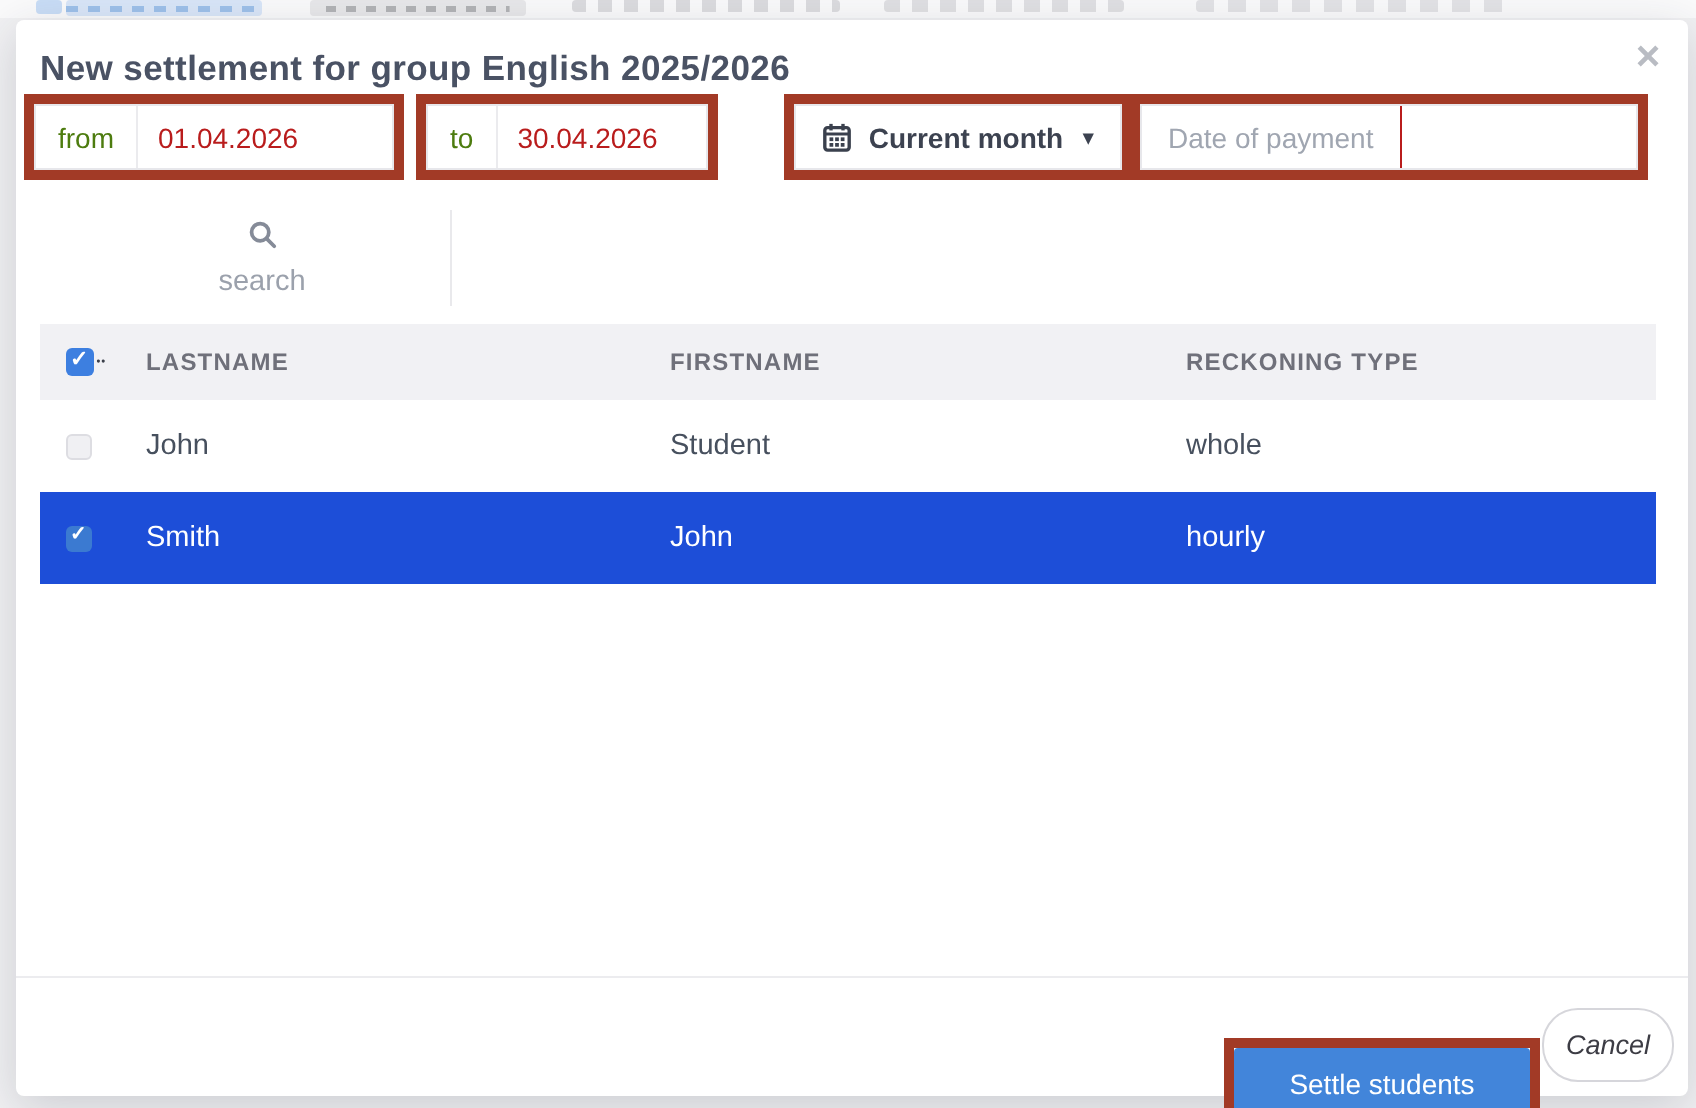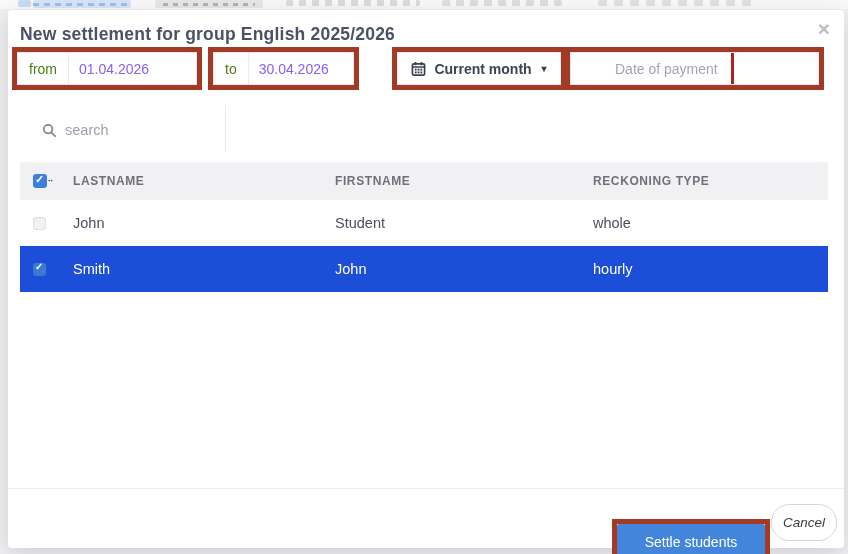--- a/index.html
+++ b/index.html
@@ -52,32 +52,32 @@
     width:100%; height:100%;
     background:#fff; border:1px solid #e7e7eb;
     display:flex; align-items:stretch; font-size:14px;
   }
   .field-label {
     display:flex; align-items:center; padding:0 11px;
     color:#4d7c0f; border-right:1px solid #ebebee; white-space:nowrap;
   }
   .field-value {
     display:flex; align-items:center; padding:0 10px;
-    color:#8b5cf6; white-space:nowrap;
+    color:#b91c1c; white-space:nowrap;
   }
   .month-btn {
     width:100%; height:100%; background:#fff; border:1px solid #e7e7eb;
     display:flex; align-items:center; justify-content:center; gap:8px;
     font-size:14px; font-weight:700; color:#3c4250; cursor:pointer;
   }
   .caret { font-size:10px; color:#3c4250; margin-left:2px; }
 
   
   .search-row { position:absolute; left:12px; top:100px; width:200px; height:40px;
-    display:flex; align-items:center; gap:8px; padding-left:22px; }
+    display:flex; align-items:center; gap:8px; padding-left:22px;flex-direction:column; }
   .search-placeholder { color:#9ba1ac; font-size:14.5px; }
   .search-divider { position:absolute; left:217px; top:95px; width:1px; height:48px; background:#e9e9ec; }
 
   
   .table { position:absolute; left:12px; top:152px; width:808px; }
   .trow {
     display:grid; grid-template-columns:40px 262px 258px auto;
     align-items:center; padding-left:13px;
   }
   .thead { height:38px; background:#f1f1f4; color:#6f707a; font-size:12px;
@@ -156,21 +156,21 @@
           <rect x="10" y="11.2" width="2" height="2" fill="#3a404d"></rect>
         </svg>
       </span>
       <span>Current month</span>
       <span class="caret">▾</span>
     </button>
   </div>
 
   <div class="anno anno-payment">
     <div class="field">
-      <span class="field-label" style="border-right:3px solid #b91c1c; color:#a0a6b1; padding:11px 13px;margin-left:31px;">Date of payment</span>
+      <span class="field-label" style="border-right:1px solid #b91c1c; color:#a0a6b1; padding:11px 13px;">Date of payment</span>
       <span class="field-value"></span>
     </div>
   </div>
 
   <div class="search-row">
     <span>
       <svg class="icon-svg" width="15" height="15" viewBox="0 0 16 16">
         <circle cx="6.5" cy="6.5" r="4.6" fill="none" stroke="#858b98" stroke-width="2"></circle>
         <line x1="10.2" y1="10.2" x2="14" y2="14" stroke="#858b98" stroke-width="2" stroke-linecap="round"></line>
       </svg>

